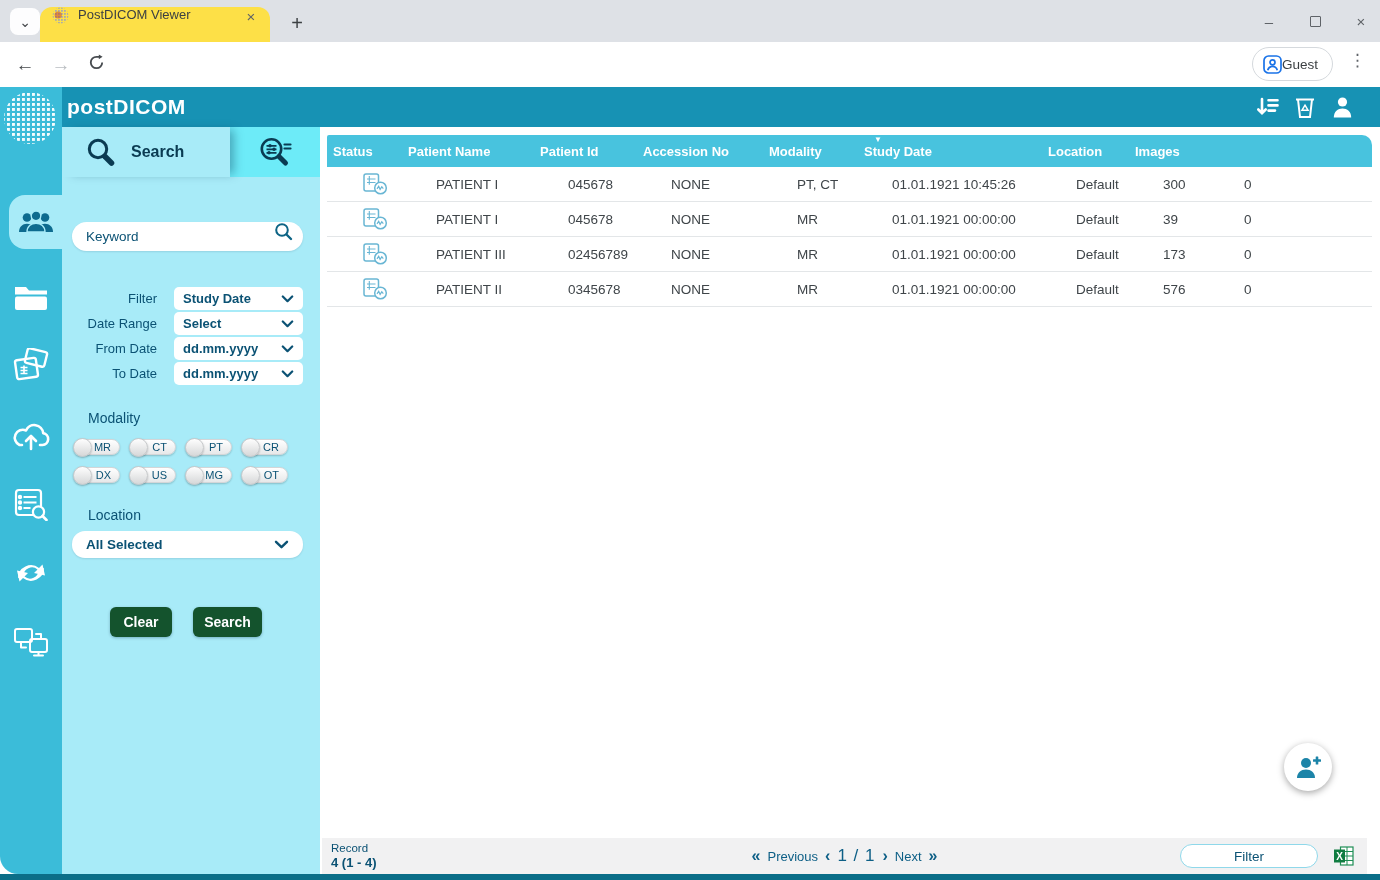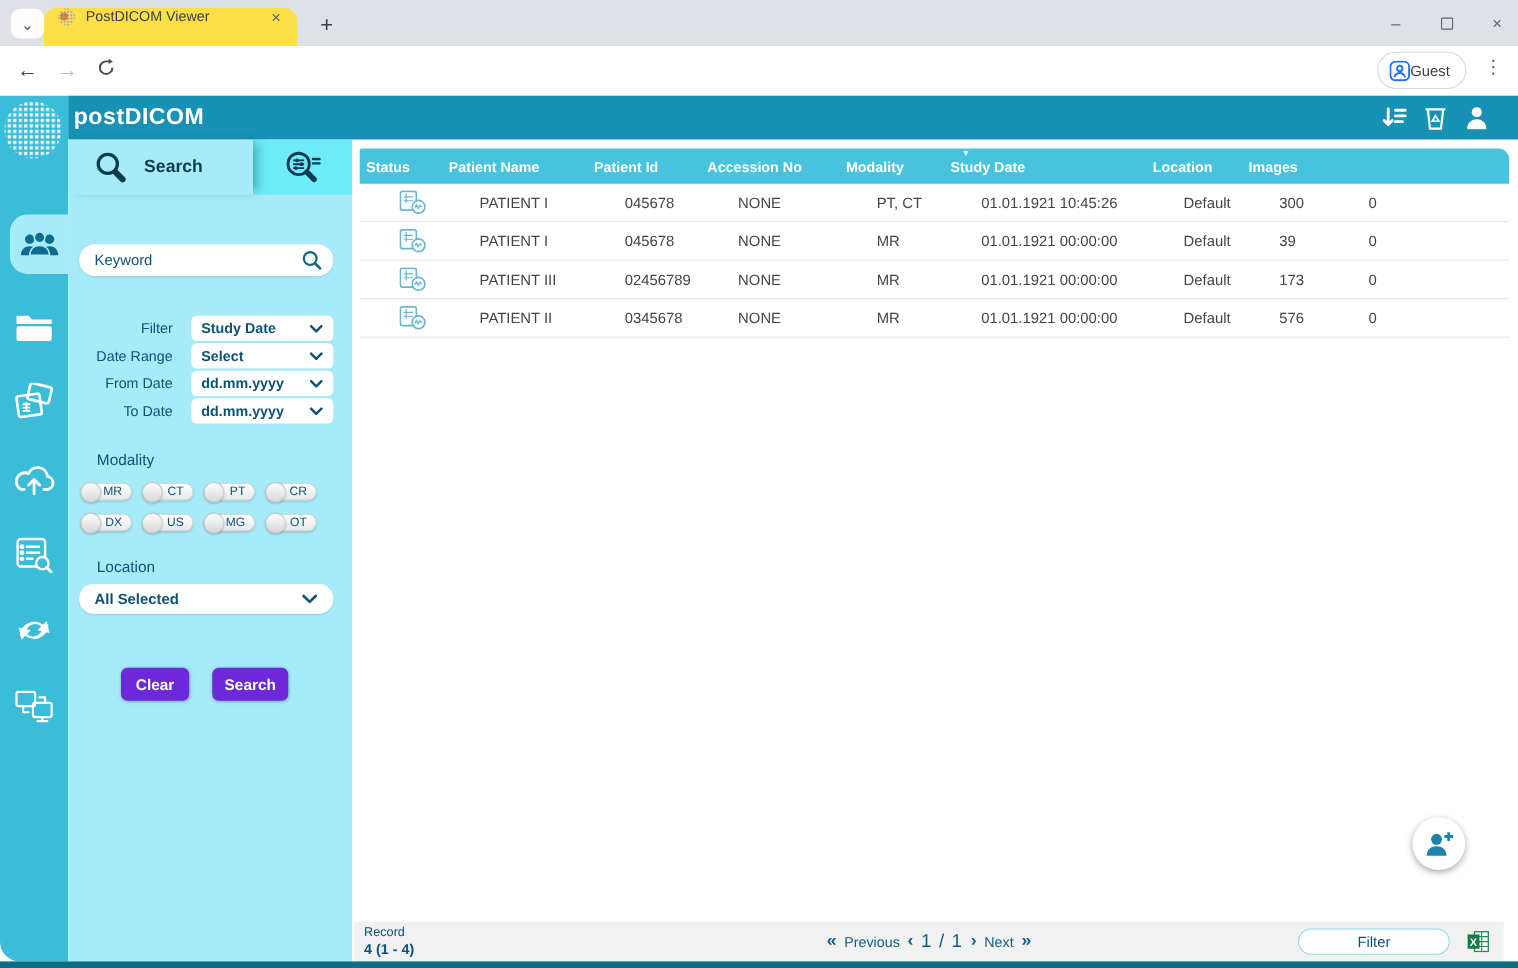--- a/index.html
+++ b/index.html
@@ -41,21 +41,21 @@
   .side-item { height:42px; display:flex; align-items:center; justify-content:center; }
   .side-item.active { height:54px; background:#a8ebf8; border-radius:16px 0 0 16px; margin-left:9px; }
 
   
   .panel { position:absolute; left:62px; top:127px; width:258px; height:747px; background:#a8ebf8; }
   .tabs { position:absolute; left:0; top:0; width:258px; height:50px; display:flex; }
   .tab-basic { flex:1; background:#a8ebf8; display:flex; align-items:center; padding-left:24px; gap:15px; position:relative; z-index:2; box-shadow:7px 0 9px -3px rgba(8,60,90,.38); }
   .tab-basic span { font-size:16px; font-weight:bold; color:#0a3b52; }
   .tab-adv { width:90px; background:#6debf8; display:flex; align-items:center; justify-content:center; z-index:1; }
 
-  .kw-wrap { position:absolute; left:10px; top:95px; width:231px; height:29px; background:#fff; border-radius:15px; display:flex; align-items:center; padding:0 10px 0 14px; box-shadow:0 1px 2px rgba(0,40,70,.12); }
+  .kw-wrap { position:absolute; left:10px; top:95px; width:231px; height:29px; background:#fff; border-radius:15px; display:flex; padding:0 10px 0 14px; box-shadow:0 1px 2px rgba(0,40,70,.12); }
   .kw-input { border:none; outline:none; flex:1; font-size:13.5px; color:#0b5274; background:transparent; font-family:"Liberation Sans",sans-serif; }
   .kw-input::placeholder { color:#0b5274; opacity:1; }
 
   .filters { position:absolute; left:0; top:160px; width:258px; }
   .frow { display:flex; align-items:center; margin-bottom:2px; }
   .flabel { width:95px; text-align:right; font-size:13px; color:#0b5274; }
   .fselect { margin-left:17px; width:129px; height:23px; background:#fff; border-radius:5px; display:flex; align-items:center; justify-content:space-between; padding:0 9px; cursor:pointer; }
   .fvalue { font-size:13px; color:#0b5274; font-weight:bold; }
 
   .mod-label, .loc-label { position:absolute; left:26px; font-size:14px; color:#0b5274; }
@@ -63,21 +63,21 @@
   .mods { position:absolute; left:12px; top:312px; width:236px; display:grid; grid-template-columns:repeat(4,56px); row-gap:12px; }
   .mod-pill { position:relative; width:46px; height:16px; background:linear-gradient(#ffffff,#e7e8e9); border:1px solid #d4d6d8; border-radius:9px; box-shadow:0 1px 2px rgba(0,0,0,.2); display:flex; align-items:center; justify-content:flex-end; padding-right:8px; cursor:pointer; }
   .mod-pill .mod-name { font-size:11px; color:#0b5274; }
   .knob { position:absolute; left:-2px; top:-2px; width:19px; height:19px; border-radius:50%; background:linear-gradient(#fefefe,#d6d7d8); border:1px solid #c7c9cb; box-shadow:0 1px 2px rgba(0,0,0,.25); }
 
   .loc-label { top:380px; }
   .loc-select { position:absolute; left:10px; top:404px; width:231px; height:27px; background:#fff; border-radius:13px; display:flex; align-items:center; justify-content:space-between; padding:0 14px; cursor:pointer; box-shadow:0 1px 2px rgba(0,40,70,.12); }
   .loc-value { font-size:13.5px; color:#0b5274; font-weight:bold; }
 
   .panel-btns { position:absolute; left:0; top:480px; width:258px; height:30px; }
-  .pbtn { position:absolute; height:30px; background:#6d28d9; border:none; border-radius:6px; color:#fff; font-size:14px; font-weight:bold; font-family:"Liberation Sans",sans-serif; cursor:pointer; box-shadow:0 1px 3px rgba(0,40,70,.3); }
+  .pbtn { position:absolute; height:30px; background:#14532d; border:none; border-radius:6px; color:#fff; font-size:14px; font-weight:bold; font-family:"Liberation Sans",sans-serif; cursor:pointer; box-shadow:0 1px 3px rgba(0,40,70,.3); }
   .btn-clear { left:48px; width:62px; }
   .btn-search { left:131px; width:69px; }
 
   
   .main { position:absolute; left:320px; top:127px; width:1060px; height:747px; background:#fff; }
   .tgrid { display:grid; grid-template-columns:75px 132px 103px 126px 95px 184px 87px 81px auto; align-items:center; padding-left:6px; }
   .thead { position:absolute; left:7px; top:8px; width:1045px; height:32px; background:#48c3de; border-radius:2px 10px 0 0; }
   .th { position:relative; color:#fff; font-size:13px; font-weight:bold; height:32px; display:flex; align-items:center; cursor:pointer; }
   .tri { position:absolute; top:1px; left:10px; font-size:8px; color:#fff; line-height:1; }
   .tbody { position:absolute; left:7px; top:40px; width:1045px; }

